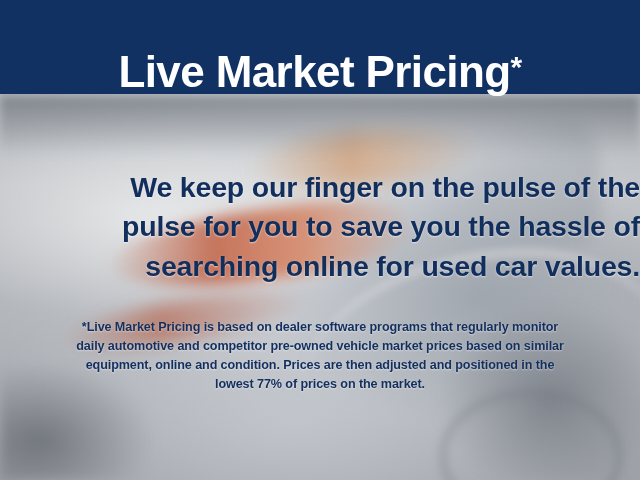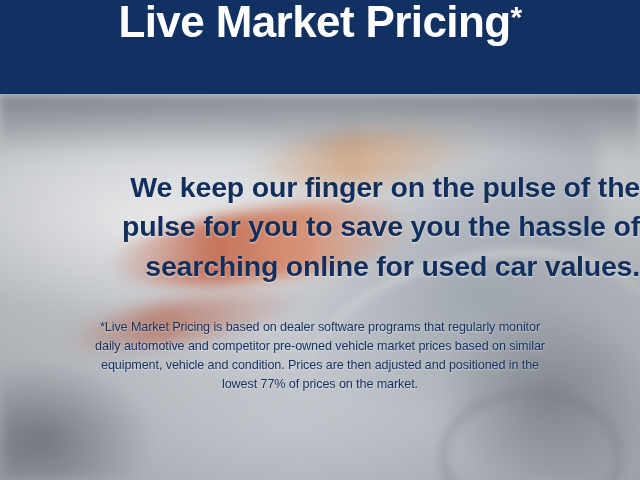--- a/index.html
+++ b/index.html
@@ -144,21 +144,21 @@
 
   
   .header {
     position: absolute;
     left: 0;
     top: 0;
     width: 640px;
     height: 94px;
     background: #123163;
     display: flex;
-    align-items: flex-start;
+    align-items: flex-end;
     justify-content: center;
   }
   .header-title {
     color: #ffffff;
     font-size: 44px;
     font-weight: bold;
     letter-spacing: -0.6px;
     line-height: 1;
     white-space: nowrap;
   }
@@ -189,21 +189,21 @@
 
   
   .footnote {
     position: absolute;
     left: 22px;
     top: 318px;
     width: 596px;
     text-align: center;
     color: #132f5e;
     font-size: 12.6px;
-    font-weight: normal;
+    font-weight: bold;
     line-height: 1.52;
     letter-spacing: -0.1px;
     text-shadow: 0 1px 2px rgba(255,255,255,0.5);
   }
   .footnote .line {
     display: block;
     white-space: nowrap;
   }
 </style>
 </head>
@@ -234,17 +234,17 @@
 
   <div class="main-copy">
     <span class="line">We keep our finger on the pulse of the</span>
     <span class="line">pulse for you to save you the hassle of</span>
     <span class="line">searching online for used car values.</span>
   </div>
 
   <div class="footnote">
     <span class="line">*Live Market Pricing is based on dealer software programs that regularly monitor</span>
     <span class="line">daily automotive and competitor pre-owned vehicle market prices based on similar</span>
-    <span class="line">equipment, vehicle and condition. Prices are then adjusted and positioned in the</span>
+    <span class="line">equipment, online and condition. Prices are then adjusted and positioned in the</span>
     <span class="line">lowest 77% of prices on the market.</span>
   </div>
 
 </div>
 
 </body></html>

